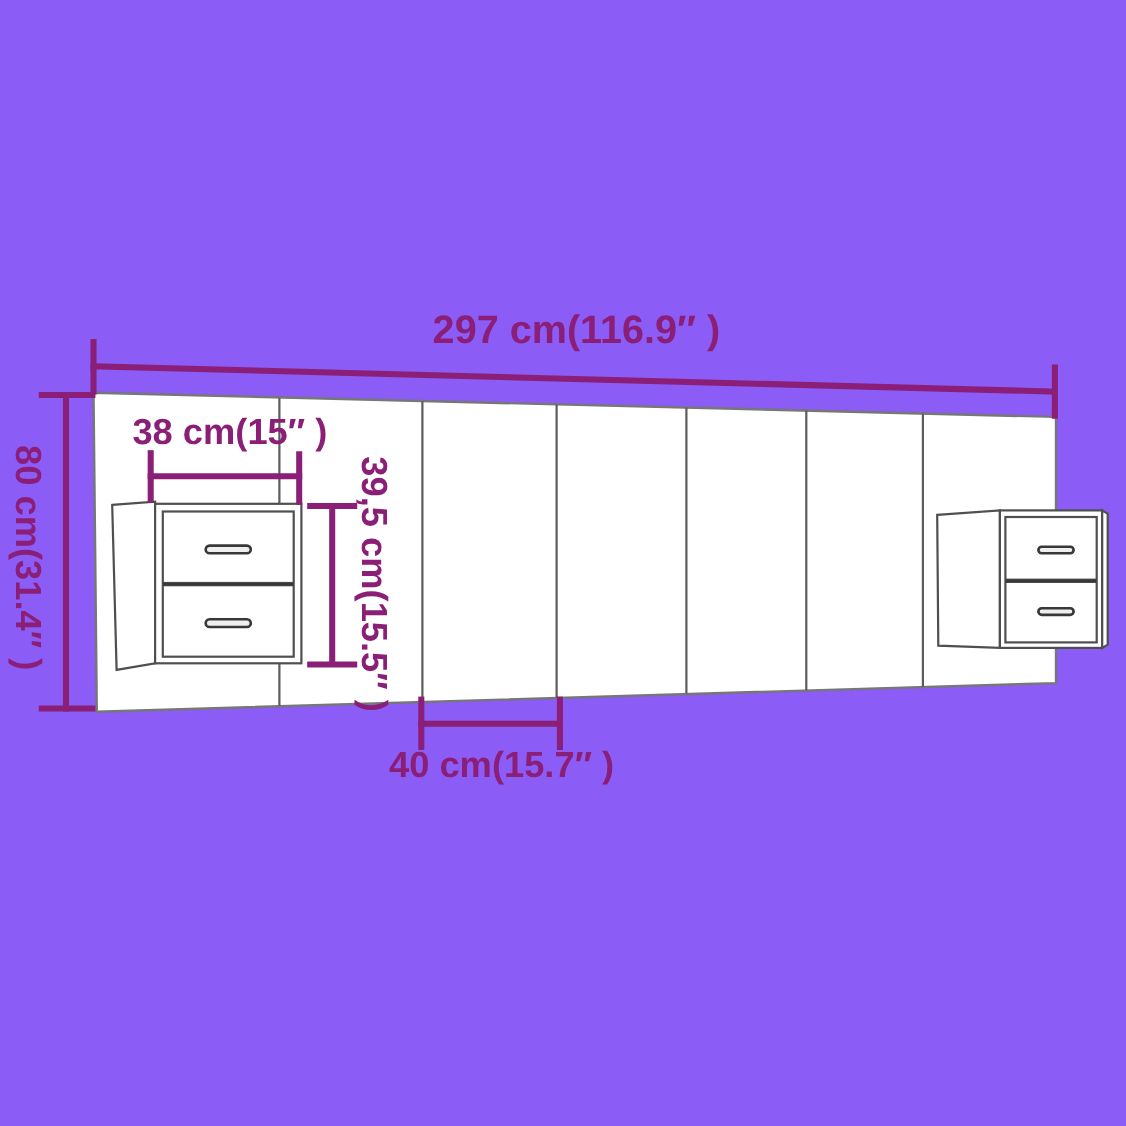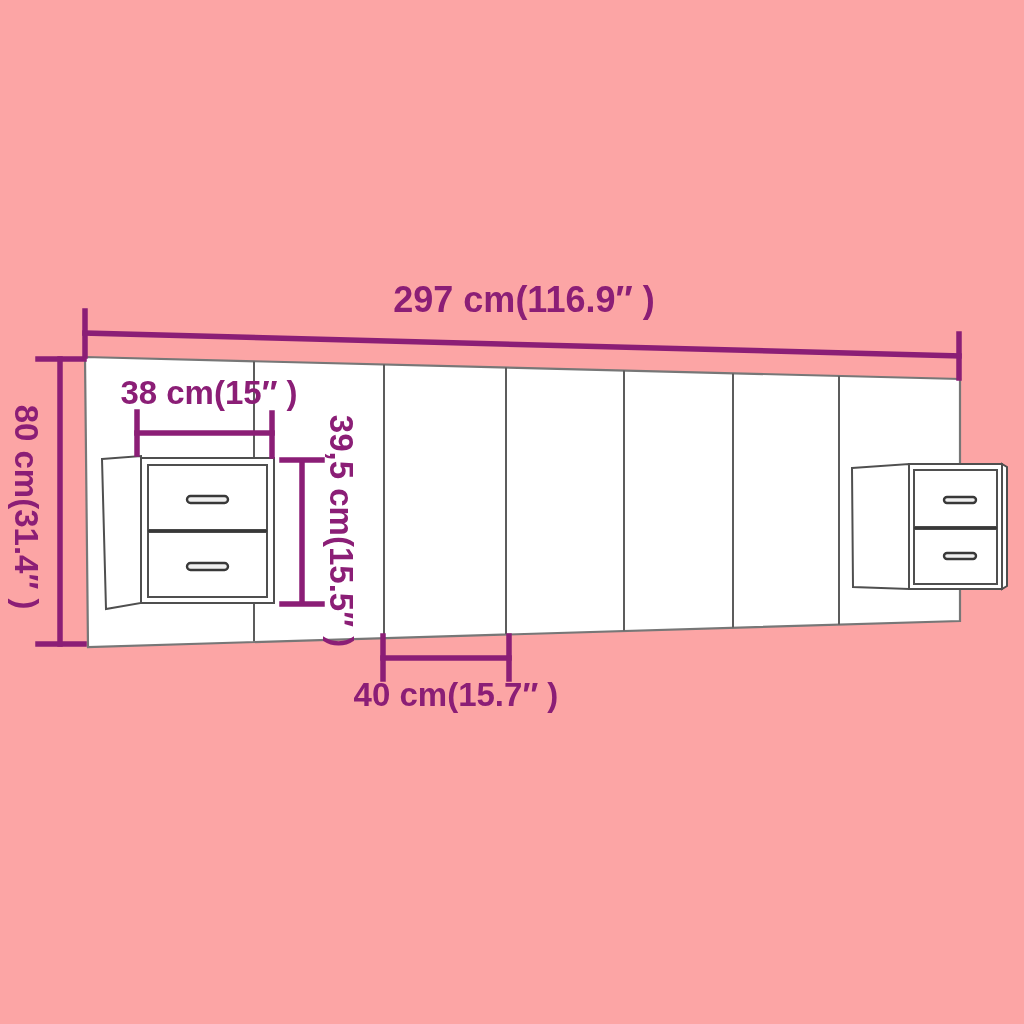--- a/index.html
+++ b/index.html
@@ -4,21 +4,21 @@
 <style>
   html, body {
     margin: 0;
     padding: 0;
     background: #ffffff;
   }
   .canvas-wrap {
     width: 1024px;
     height: 1024px;
     position: relative;
-    background: #fca5a5;
+    background: #8b5cf6;
     overflow: hidden;
   }
   svg {
     display: block;
   }
   text {
     font-family: "Liberation Sans", "DejaVu Sans", sans-serif;
     font-weight: 700;
   }
   .dim-label {

